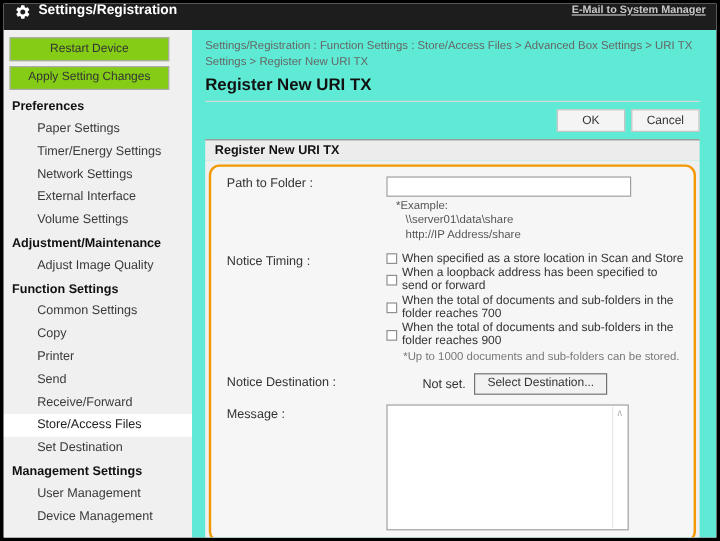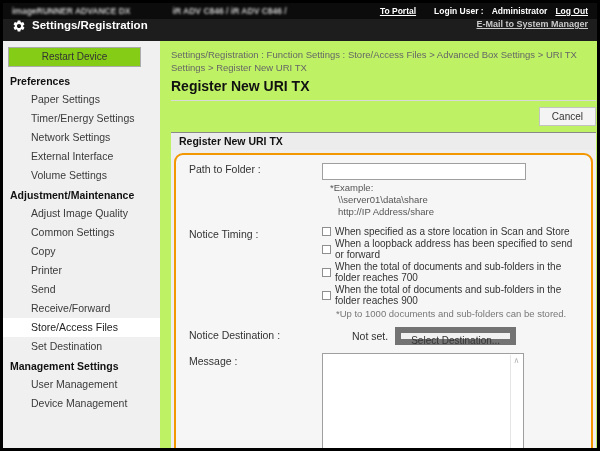--- a/index.html
+++ b/index.html
@@ -31,21 +31,21 @@
 
   .sidebar { width:157px; background:#f0f0f0; padding-top:6px; flex-shrink:0; overflow:hidden; }
   .sbtn { display:block; width:133px; margin:0 0 4px 5px; height:20px; background:#84cc16;
           border:1px solid #ababab; font-size:10px; color:#333; text-align:center;
           line-height:18px; cursor:pointer; font-family:"Liberation Sans",sans-serif; }
   .shead { font-size:10.5px; font-weight:bold; color:#111; padding:4px 6px 2px 7px; height:19px; }
   .sitem { font-size:10.5px; color:#3a3a3a; padding:3px 6px 3px 28px; height:19px;
            line-height:13px; cursor:pointer; }
   .sitem.selected { background:#ffffff; color:#222; }
 
-  .main { flex:1; background:#bef264; padding:7px 1px 0 11px; display:flex;
+  .main { flex:1; background:#5eead4; padding:7px 14px 0 11px; display:flex;
           flex-direction:column; min-width:0; overflow:hidden; }
   .crumb { font-size:9.5px; color:#666; line-height:1.4; margin-bottom:3px; }
   .titlerow { display:flex; align-items:flex-end; justify-content:space-between;
               border-bottom:1px solid #d9d9d9; padding-bottom:6px; }
   .ptitle { font-size:14px; font-weight:bold; color:#111; }
   .updated { font-size:9.5px; color:#444; }
   .actions { display:flex; justify-content:flex-end; gap:5px; margin:6px 0; }
   .btn { min-width:57px; height:19px; background:#f4f4f4; border:1px solid #c3c3c3;
          font-size:10px; color:#333; padding:0 12px; line-height:17px; text-align:center;
          cursor:pointer; font-family:"Liberation Sans",sans-serif; }
@@ -64,74 +64,64 @@
   .example { font-size:9.5px; color:#555; margin-top:2px; line-height:1.28; }
   .example .l0 { margin-left:8px; }
   .example .li { margin-left:16px; }
   .chkrow { display:flex; align-items:center; gap:4px; font-size:10px; color:#333;
             line-height:11px; margin-bottom:1px; }
   .cbox { width:9px; height:9px; background:#fff; border:1px solid #8f8f8f;
           flex-shrink:0; display:inline-block; cursor:pointer; }
   .note { font-size:9.5px; color:#777; margin:2px 0 0 14px; }
   .dest { display:flex; align-items:center; gap:7px; }
   .notset { font-size:10.5px; color:#333;margin-left:30px; }
-  .selbtn { height:18px; background:#f2f2f2; border:6px solid #737373; font-size:10px;
+  .selbtn { height:18px; background:#f2f2f2; border:1px solid #737373; font-size:10px;
             color:#333; padding:0 10px; line-height:16px; cursor:pointer;
             font-family:"Liberation Sans",sans-serif; }
   .txtarea { width:202px; height:105px; background:#fff; border:1px solid #9f9f9f;
              position:relative; cursor:text; }
   .sbtrack { position:absolute; top:1px; right:1px; bottom:1px; width:12px;
              border-left:1px solid #e6e6e6; display:flex; flex-direction:column;
              justify-content:space-between; align-items:center; color:#b5b5b5;
              font-size:8px; padding:2px 0; }
   .sbarrow { cursor:pointer; line-height:8px; }
 </style>
 </head>
 <body>
 
 <div class="frame">
 
-  <div class="tb1">
-    <span class="blur">imageRUNNER ADVANCE DX</span>
-    <span class="blur blur2">iR ADV C846 / iR ADV C846 /</span>
-    <span class="spacer"></span>
-    <span class="lnk u">To Portal</span>
-    <span class="gap"></span>
-    <span class="lnk">Login User :</span>
-    <span class="sgap"></span>
-    <span class="lnk">Administrator</span>
-    <span class="sgap"></span>
-    <span class="lnk u">Log Out</span>
-  </div>
 
   <div class="tb2">
     <span class="gear">
       <svg viewBox="0 0 24 24">
           <path fill="#ffffff" d="M19.14 12.94c.04-.3.06-.61.06-.94 0-.32-.02-.64-.07-.94l2.03-1.58c.18-.14.23-.41.12-.61l-1.92-3.32c-.12-.22-.37-.29-.59-.22l-2.39.96c-.5-.38-1.03-.7-1.62-.94l-.36-2.54c-.04-.24-.24-.41-.48-.41h-3.84c-.24 0-.43.17-.47.41l-.36 2.54c-.59.24-1.13.57-1.62.94l-2.39-.96c-.22-.08-.47 0-.59.22L2.74 8.87c-.12.21-.08.47.12.61l2.03 1.58c-.05.3-.09.63-.09.94s.02.64.07.94l-2.03 1.58c-.18.14-.23.41-.12.61l1.92 3.32c.12.22.37.29.59.22l2.39-.96c.5.38 1.03.7 1.62.94l.36 2.54c.05.24.24.41.48.41h3.84c.24 0 .44-.17.47-.41l.36-2.54c.59-.24 1.13-.56 1.62-.94l2.39.96c.22.08.47 0 .59-.22l1.92-3.32c.12-.22.07-.47-.12-.61l-2.01-1.58zM12 15.6c-1.98 0-3.6-1.62-3.6-3.6s1.62-3.6 3.6-3.6 3.6 1.62 3.6 3.6-1.62 3.6-3.6 3.6z"></path>
         </svg>
     </span>
     <span class="apptitle">Settings/Registration</span>
     <span class="email">E-Mail to System Manager</span>
   </div>
 
   <div class="bodyrow">
 
     <div class="sidebar">
       <button class="sbtn">Restart Device</button>
+      <button class="sbtn">Apply Setting Changes</button>
 
       <div class="shead">Preferences</div>
       <div class="sitem">Paper Settings</div>
       <div class="sitem">Timer/Energy Settings</div>
       <div class="sitem">Network Settings</div>
       <div class="sitem">External Interface</div>
       <div class="sitem">Volume Settings</div>
 
       <div class="shead">Adjustment/Maintenance</div>
       <div class="sitem">Adjust Image Quality</div>
 
+      <div class="shead">Function Settings</div>
       <div class="sitem">Common Settings</div>
       <div class="sitem">Copy</div>
       <div class="sitem">Printer</div>
       <div class="sitem">Send</div>
       <div class="sitem">Receive/Forward</div>
       <div class="sitem selected">Store/Access Files</div>
       <div class="sitem">Set Destination</div>
 
       <div class="shead">Management Settings</div>
       <div class="sitem">User Management</div>
@@ -139,20 +129,21 @@
     </div>
 
     <div class="main">
       <div class="crumb">Settings/Registration : Function Settings : Store/Access Files &gt; Advanced Box Settings &gt; URI TX Settings &gt; Register New URI TX</div>
 
       <div class="titlerow">
         <span class="ptitle">Register New URI TX</span>
       </div>
 
       <div class="actions">
+        <button class="btn">OK</button>
         <button class="btn">Cancel</button>
       </div>
 
       <div class="secbar">Register New URI TX</div>
 
       <div class="graywrap">
         <div class="panel">
 
           <div class="frow">
             <div class="flabel">Path to Folder :</div>

